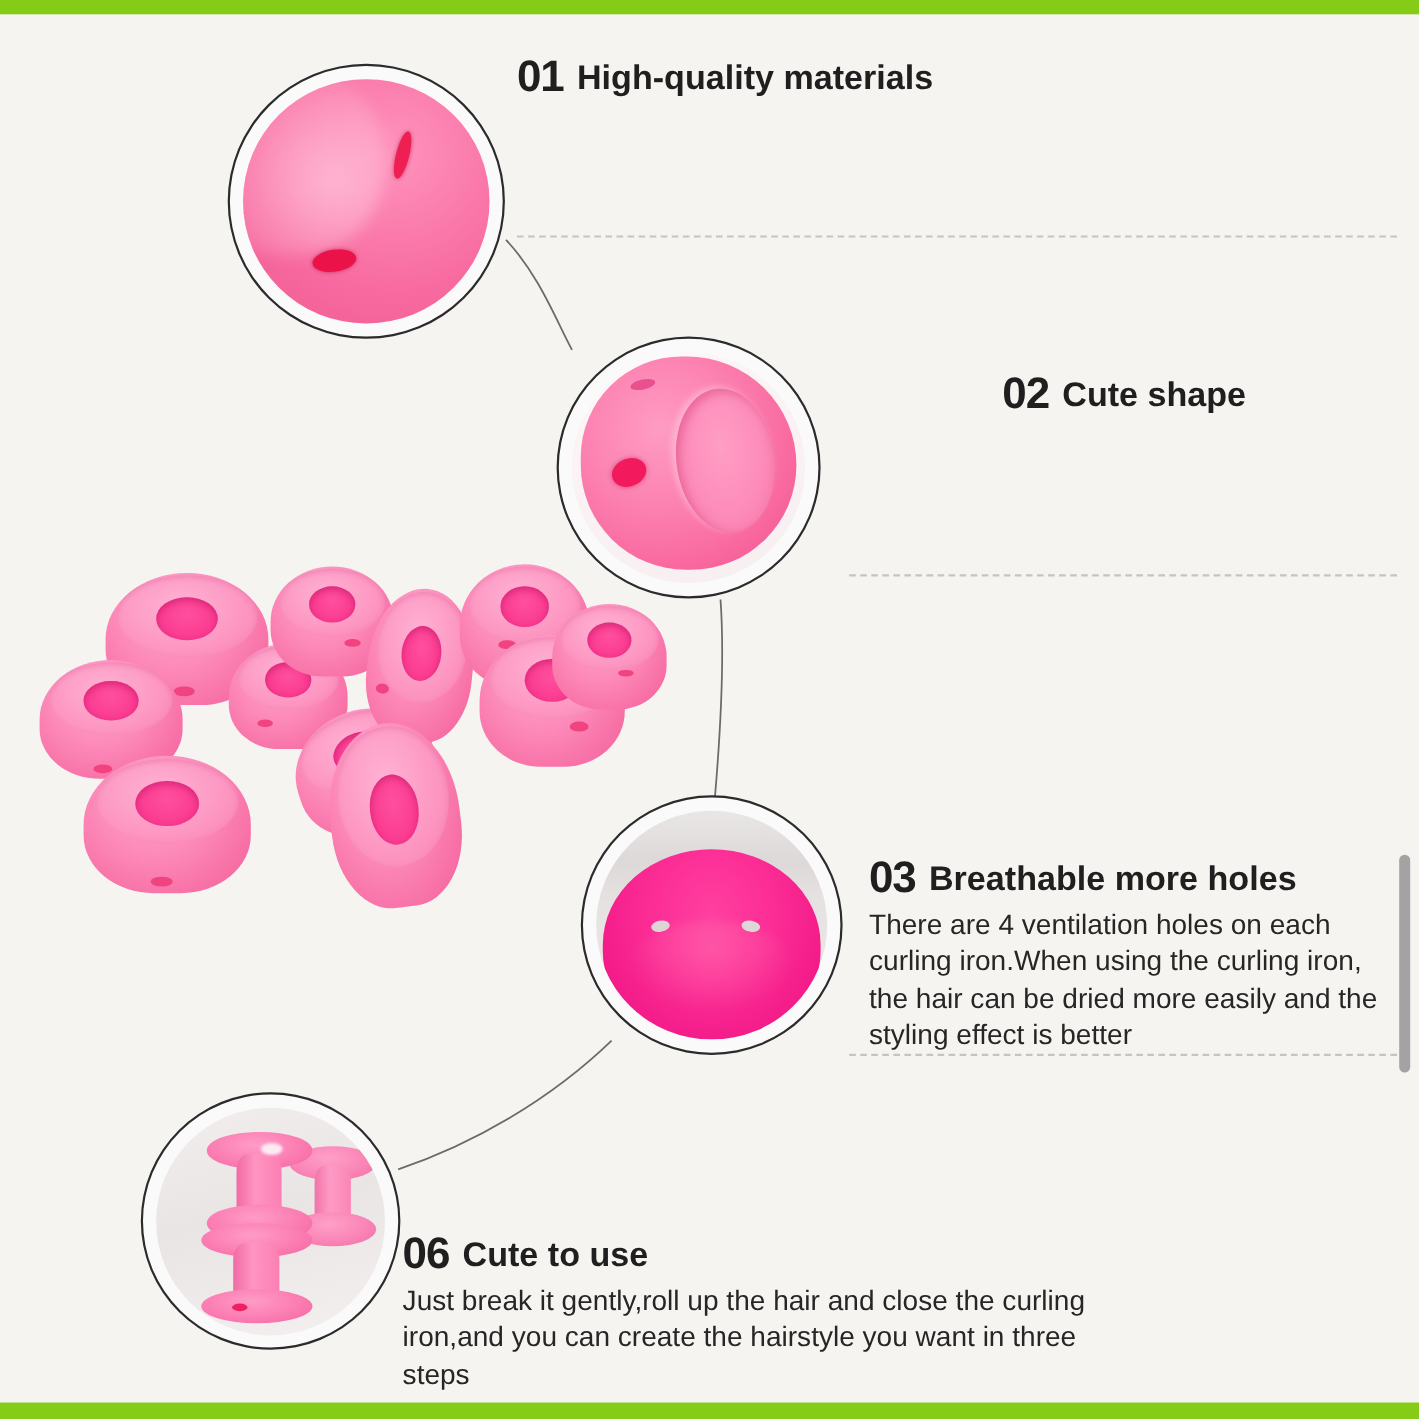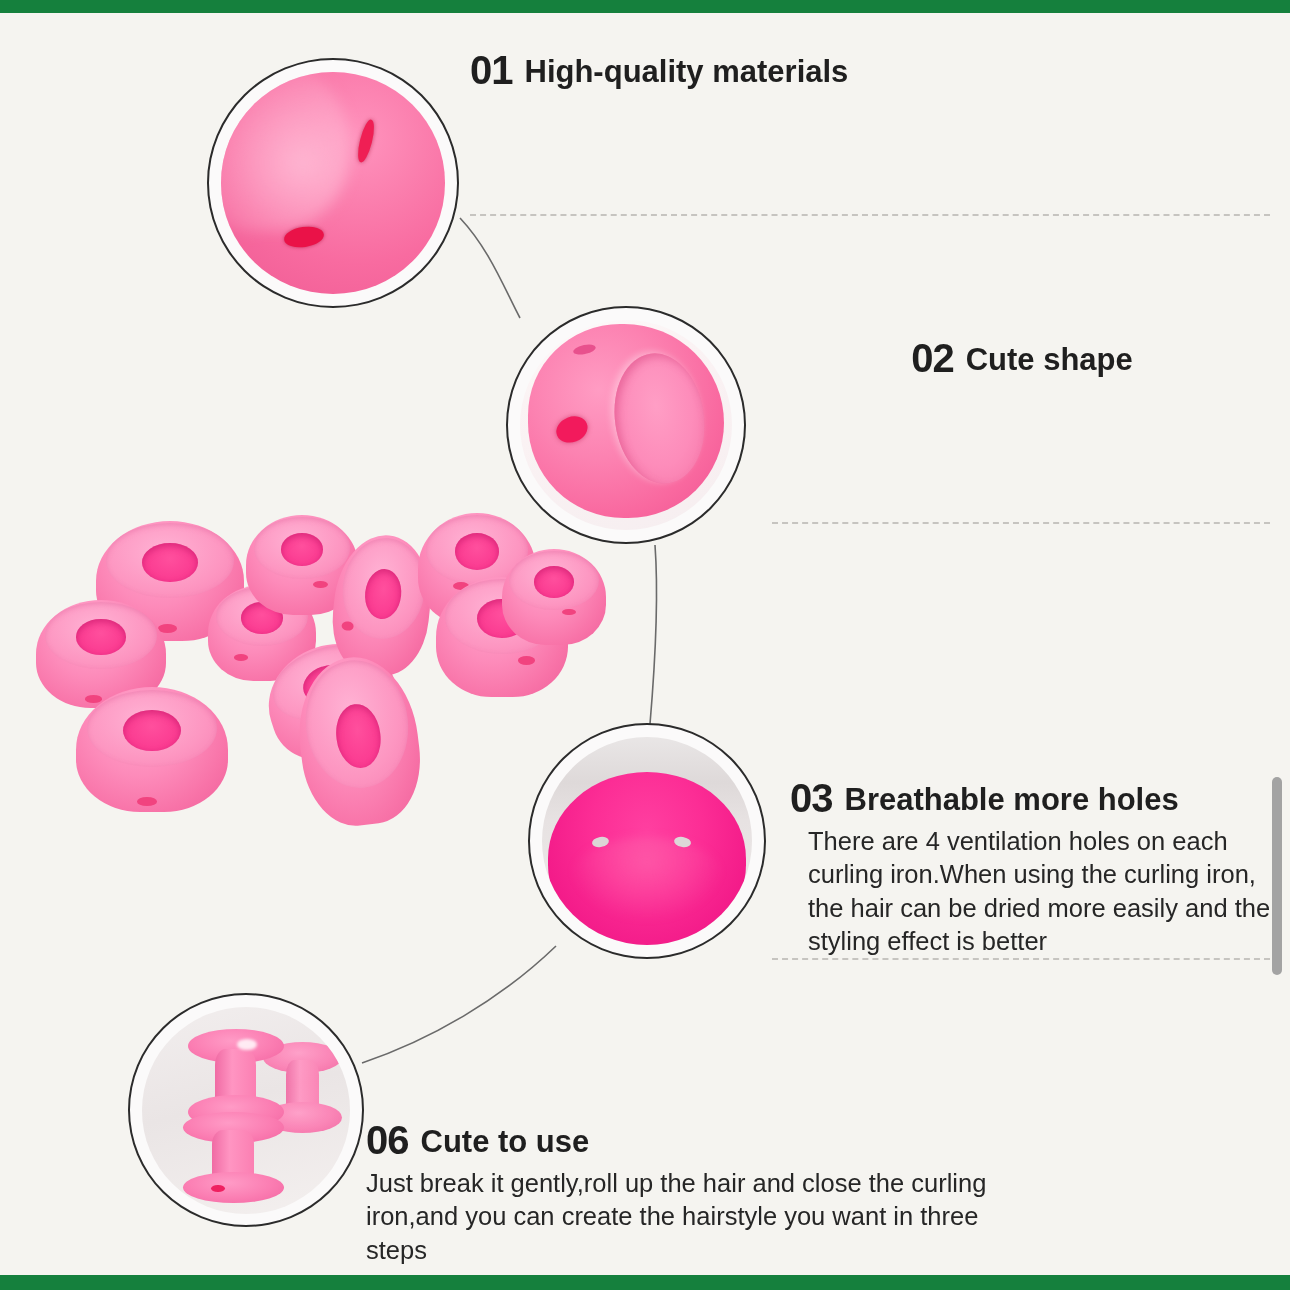--- a/index.html
+++ b/index.html
@@ -5,21 +5,21 @@
 <style>
   html, body {
     margin: 0;
     padding: 0;
     background: #ffffff;
   }
   #page {
     position: relative;
     width: 1290px;
     height: 1290px;
-    background: #15803d;
+    background: #84cc16;
     overflow: hidden;
     font-family: "Liberation Sans", sans-serif;
   }
   
   .panel {
     position: absolute;
     left: 0;
     top: 13px;
     width: 1290px;
     height: 1262px;
@@ -258,21 +258,21 @@
   #feature-01 { left: 470px; top: 48px;  width: 700px; }
   #feature-02 { left: 772px; top: 336px; width: 500px; text-align: center; }
   #feature-03 { left: 790px; top: 776px; width: 490px; }
   #feature-04 { left: 366px; top: 1118px; width: 680px; }
 
   #divider-01 { left: 470px; top: 214px; width: 800px; }
   #divider-02 { left: 772px; top: 522px; width: 498px; }
   #divider-03 { left: 772px; top: 958px; width: 498px; }
 
   
-  #feature-03 .body { white-space: pre; overflow: hidden; margin-left: 18px; }
+  #feature-03 .body { white-space: pre; overflow: hidden; }
 
   
   #scrollbar-thumb {
     position: absolute;
     left: 1272px; top: 777px;
     width: 10px; height: 198px;
     border-radius: 5px;
     background: #a3a3a3;
   }
 </style>

